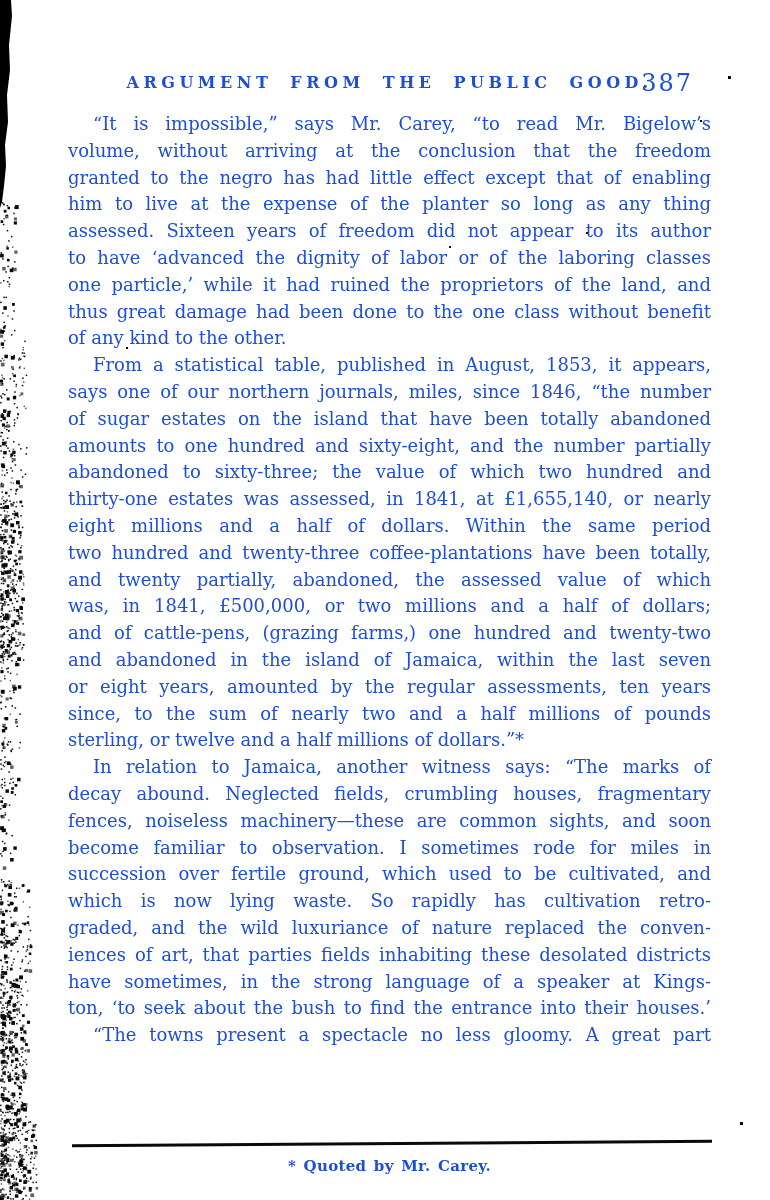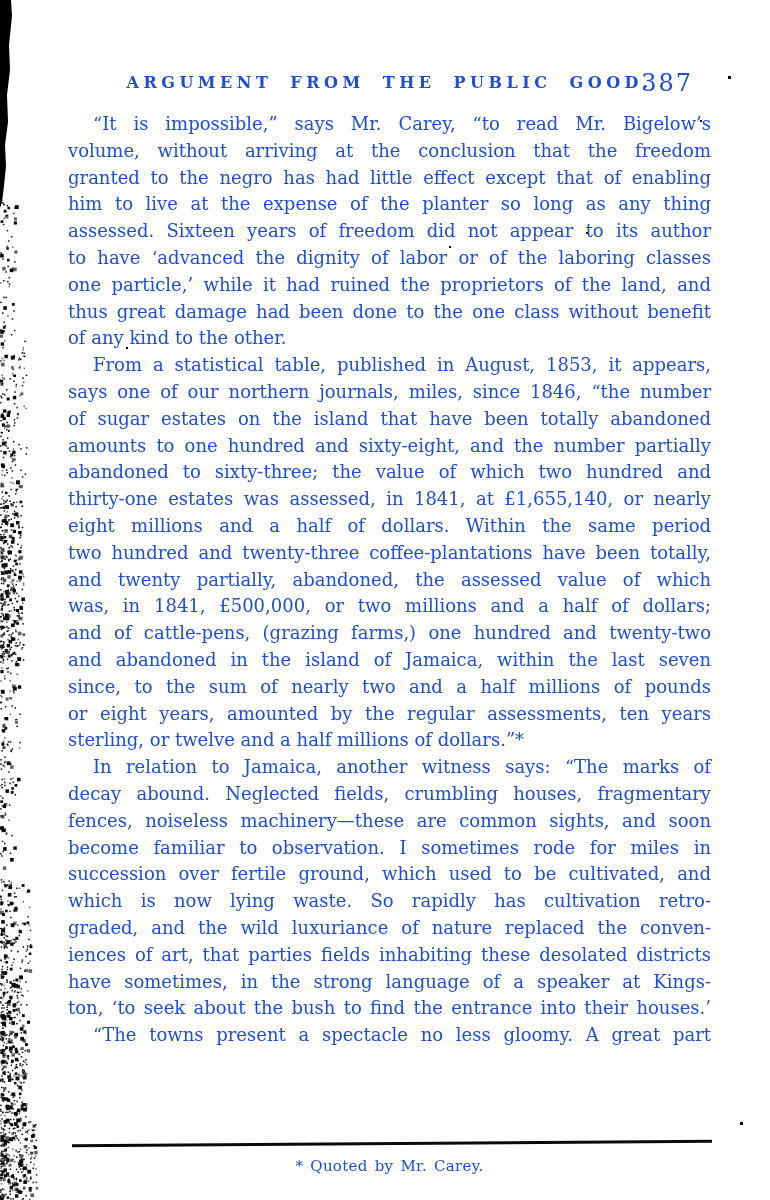--- a/index.html
+++ b/index.html
@@ -43,21 +43,21 @@
   .tline.first { text-indent:25px; }
   .tline.paraend { text-align-last:left; }
   .footnote-rule {
     position:absolute; top:1142px; left:72px; width:640px; height:3px;
     background:#0a0a0a;
     transform:rotate(-0.4deg);
   }
   .footnote {
     position:absolute; top:1157px; left:68px; width:643px;
     text-align:center;
-    font-size:15px; font-weight:400;
+    font-size:15px; font-weight:700;
     letter-spacing:0.3px; word-spacing:2px;
   }
 </style>
 </head>
 <body>
 
 <div class="page" style="background: rgb(255, 255, 255); color: #1d4ed8;">
 
   <svg id="edge-noise" width="770" height="1200" viewBox="0 0 770 1200" aria-hidden="true">
     <polygon points="0,0 11,0 12,16 9,45 10,70 7,95 8,122 5,145 6,166 4,186 2,202 0,208" fill="#000"></polygon>
@@ -1497,22 +1497,22 @@
         <div class="tline">of sugar estates on the island that have been totally abandoned</div>
         <div class="tline">amounts to one hundred and sixty-eight, and the number partially</div>
         <div class="tline">abandoned to sixty-three; the value of which two hundred and</div>
         <div class="tline">thirty-one estates was assessed, in 1841, at £1,655,140, or nearly</div>
         <div class="tline">eight millions and a half of dollars. Within the same period</div>
         <div class="tline">two hundred and twenty-three coffee-plantations have been totally,</div>
         <div class="tline">and twenty partially, abandoned, the assessed value of which</div>
         <div class="tline">was, in 1841, £500,000, or two millions and a half of dollars;</div>
         <div class="tline">and of cattle-pens, (grazing farms,) one hundred and twenty-two</div>
         <div class="tline">and abandoned in the island of Jamaica, within the last seven</div>
+        <div class="tline">or eight years, amounted by the regular assessments, ten years</div>
         <div class="tline">since, to the sum of nearly two and a half millions of pounds</div>
-        <div class="tline">or eight years, amounted by the regular assessments, ten years</div>
         <div class="tline paraend">sterling, or twelve and a half millions of dollars.”*</div>
       </div>
     <div class="para">
         <div class="tline first">In relation to Jamaica, another witness says: “The marks of</div>
         <div class="tline">decay abound. Neglected fields, crumbling houses, fragmentary</div>
         <div class="tline">fences, noiseless machinery—these are common sights, and soon</div>
         <div class="tline">become familiar to observation. I sometimes rode for miles in</div>
         <div class="tline">succession over fertile ground, which used to be cultivated, and</div>
         <div class="tline">which is now lying waste. So rapidly has cultivation retro-</div>
         <div class="tline">graded, and the wild luxuriance of nature replaced the conven-</div>

